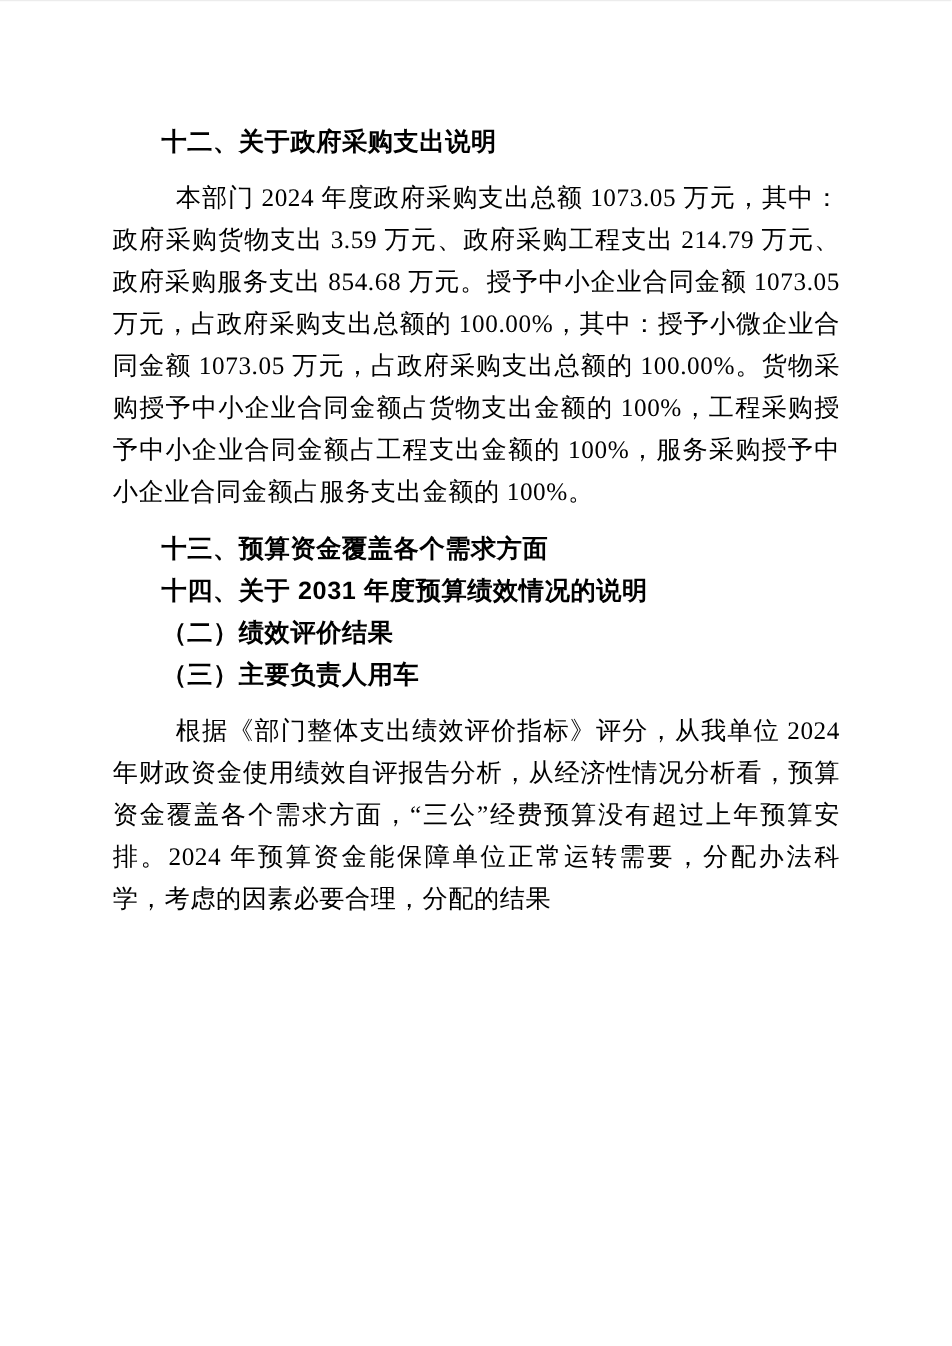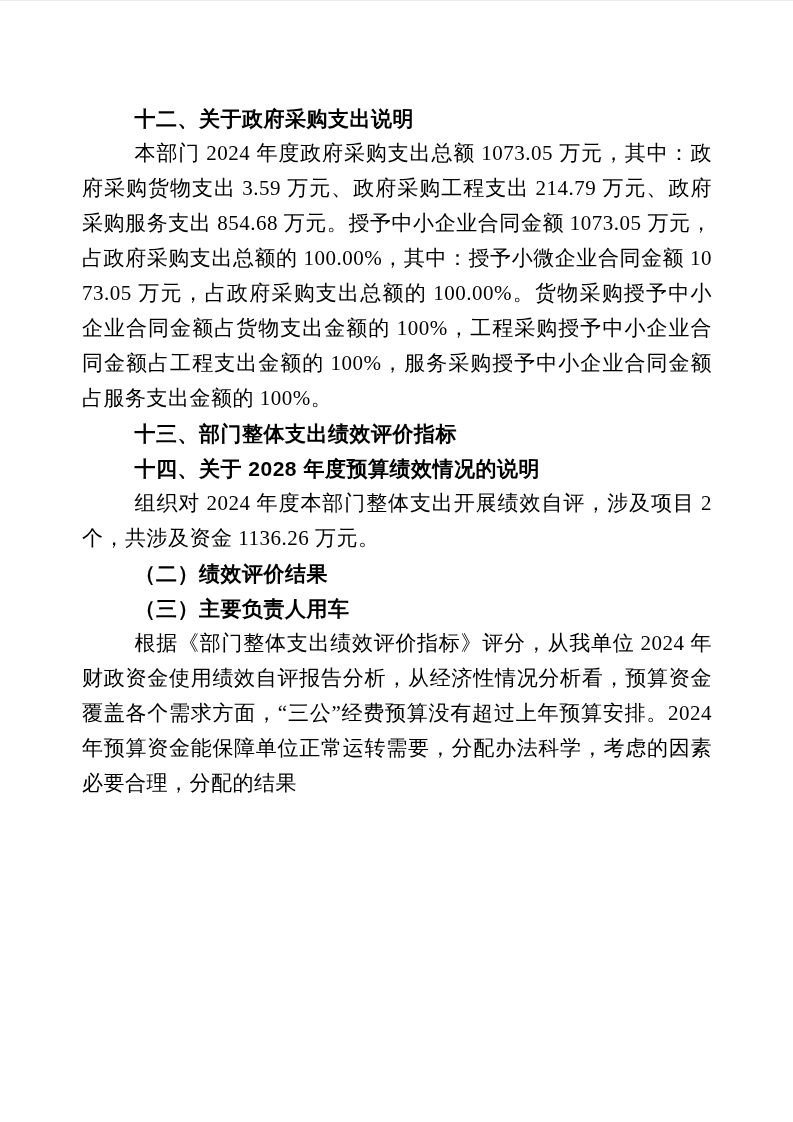--- a/index.html
+++ b/index.html
@@ -31,47 +31,46 @@
     margin: 0;
     font-family: "Liberation Sans", "DejaVu Sans", sans-serif;
     font-weight: 700;
     font-size: 21px;
     line-height: 35px;
     text-indent: 2.5em;
     letter-spacing: 0.5px;
     white-space: nowrap;
   }
   .para {
-    margin: 0;
+    margin: 12px;
     font-family: "Liberation Serif", "DejaVu Serif", serif;
     font-size: 21px;
     line-height: 35px;
     text-indent: 2.5em;
     text-align: justify;
     letter-spacing: 0.5px;
     word-break: break-all;
   }
 </style>
 </head>
 <body>
 
 <div class="page">
   <div class="content">
 
     <div class="h1">十二、关于政府采购支出说明</div>
 
     <div class="para">本部门 2024 年度政府采购支出总额 1073.05 万元，其中：政府采购货物支出 3.59 万元、政府采购工程支出 214.79 万元、政府采购服务支出 854.68 万元。授予中小企业合同金额 1073.05 万元，占政府采购支出总额的 100.00%，其中：授予小微企业合同金额 1073.05 万元，占政府采购支出总额的 100.00%。货物采购授予中小企业合同金额占货物支出金额的 100%，工程采购授予中小企业合同金额占工程支出金额的 100%，服务采购授予中小企业合同金额占服务支出金额的 100%。</div>
 
-    <div class="h1">十三、部门整体支出绩效评价指标</div>
+    <div class="h1">十三、预算资金覆盖各个需求方面</div>
 
 
-    <div class="h1">十四、关于 2028 年度预算绩效情况的说明</div>
+    <div class="h1">十四、关于 2031 年度预算绩效情况的说明</div>
 
 
-    <div class="para">组织对 2024 年度本部门整体支出开展绩效自评，涉及项目 2 个，共涉及资金 1136.26 万元。</div>
 
     <div class="h2">（二）绩效评价结果</div>
 
 
     <div class="h2">（三）主要负责人用车</div>
 
     <div class="para">根据《部门整体支出绩效评价指标》评分，从我单位 2024 年财政资金使用绩效自评报告分析，从经济性情况分析看，预算资金覆盖各个需求方面，“三公”经费预算没有超过上年预算安排。2024 年预算资金能保障单位正常运转需要，分配办法科学，考虑的因素必要合理，分配的结果</div>
 
   </div>
 </div>

